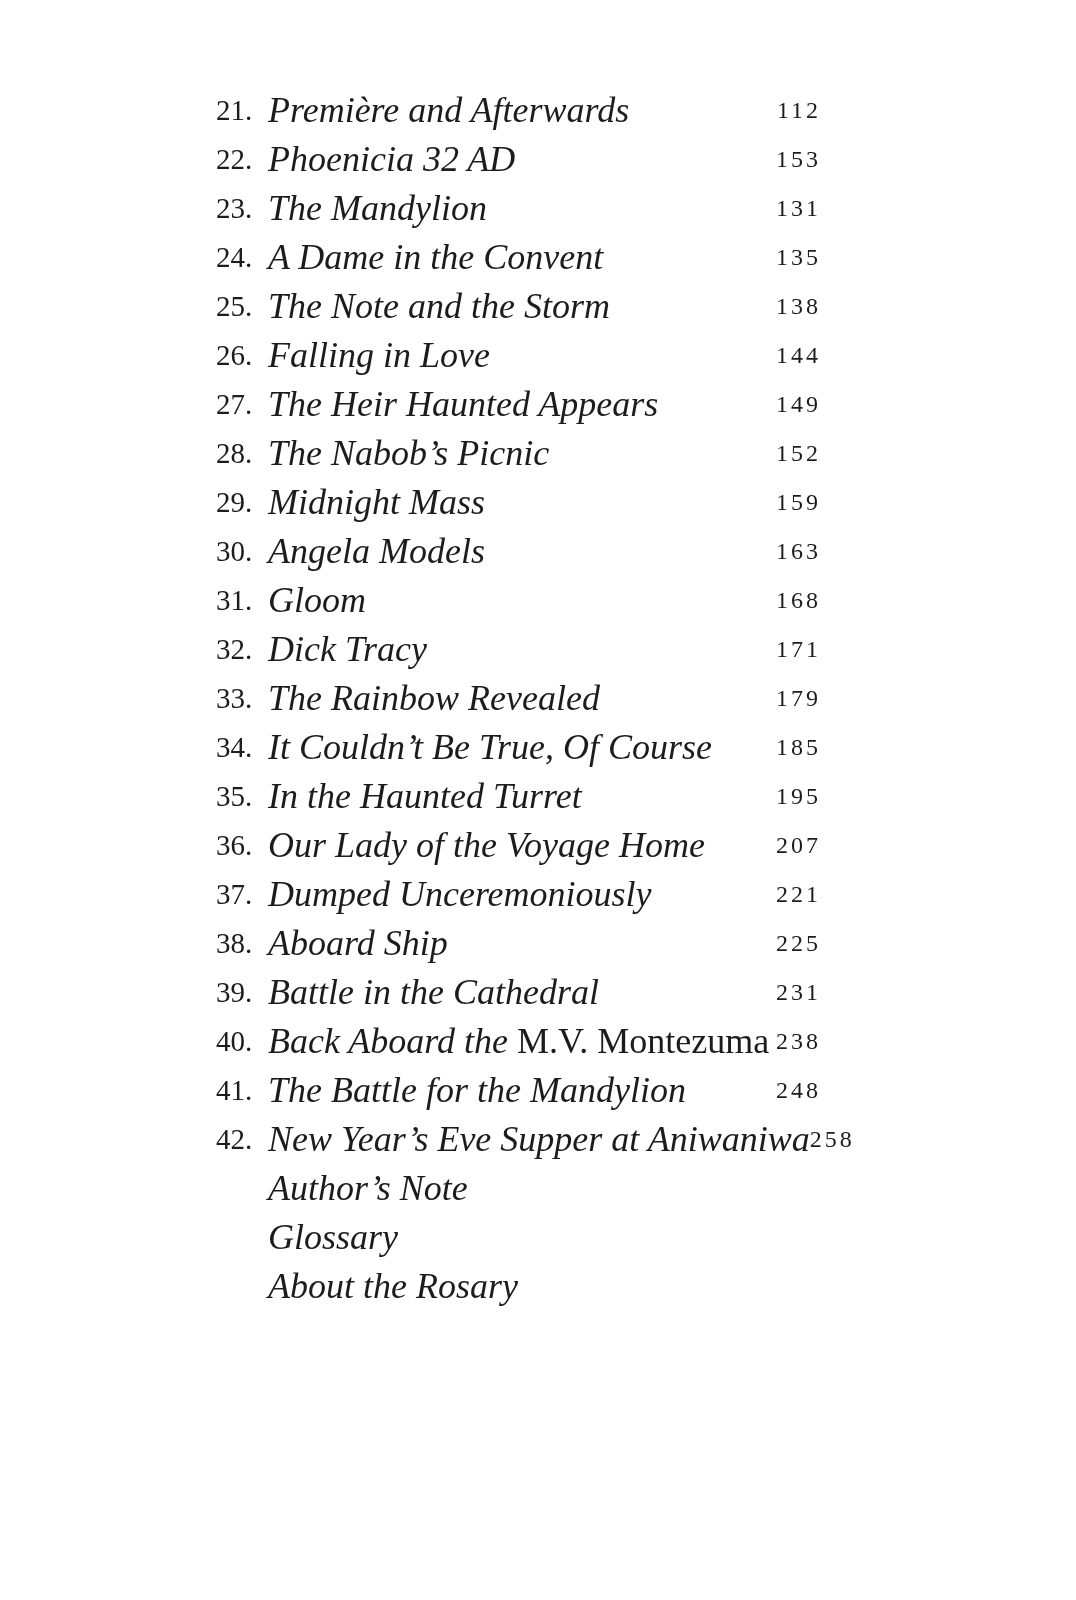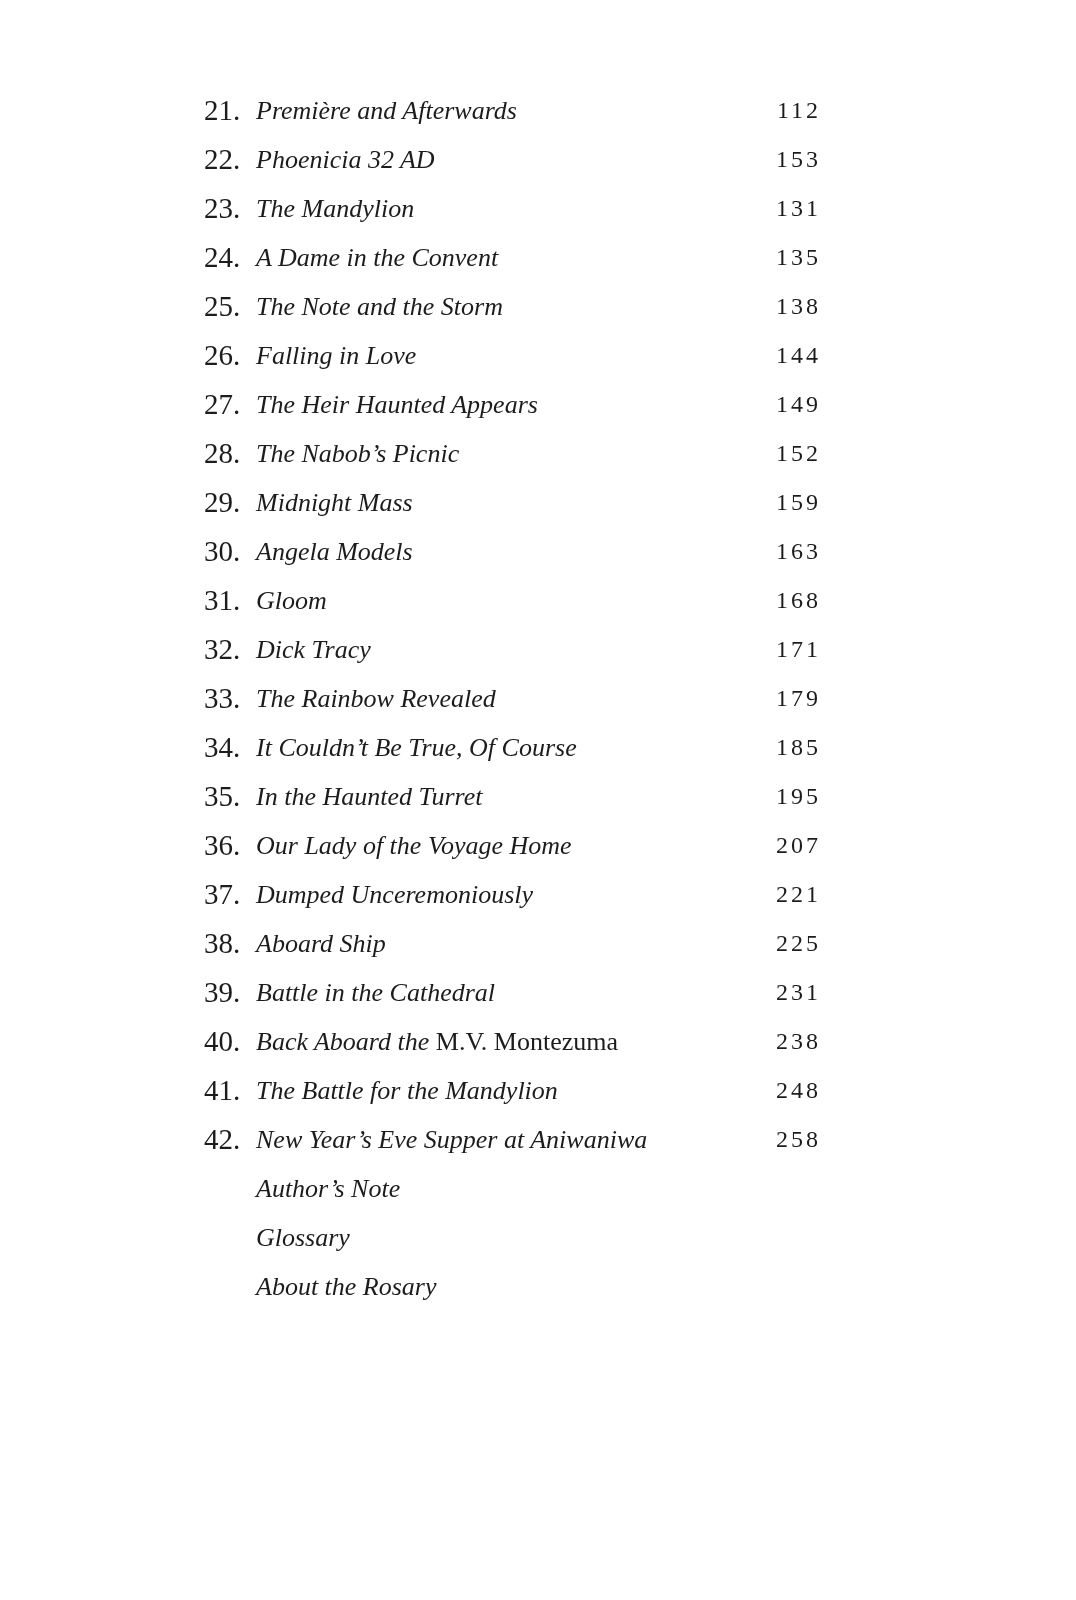--- a/index.html
+++ b/index.html
@@ -21,32 +21,33 @@
     top: 86px;
     width: 614px;
   }
 
   .row {
     display: flex;
     align-items: flex-start;
     height: 49px;
     line-height: 49px;
     white-space: nowrap;
+    margin-left: 12px;
   }
 
   .num {
     flex: 0 0 52px;
     font-size: 29px;
     font-style: normal;
     line-height: 49px;
   }
 
   .title {
     flex: 1 1 auto;
-    font-size: 26px;
+    font-size: 36px;
     font-style: italic;
     line-height: 49px;
     overflow: visible;
   }
 
   .title .rm { font-style: normal; }
 
   .pg {
     flex: 0 0 auto;
     margin-left: auto;

